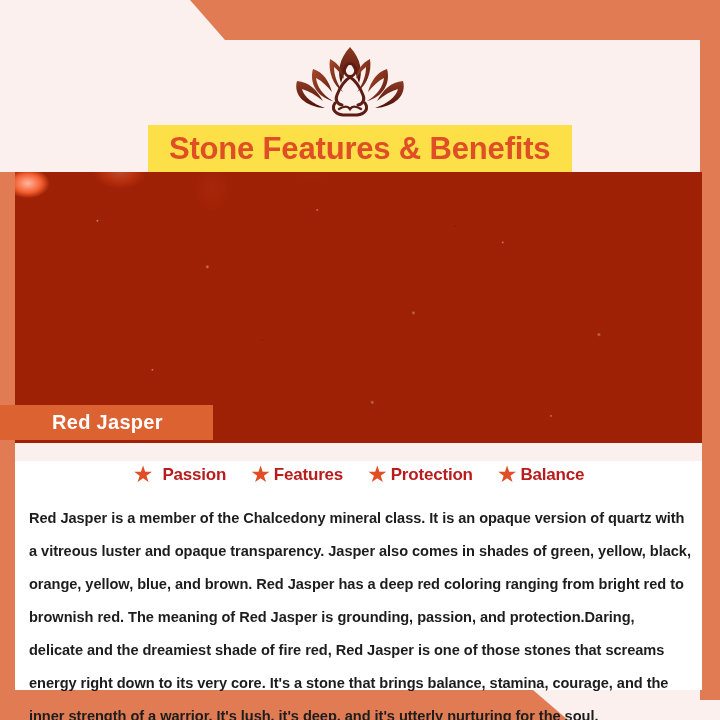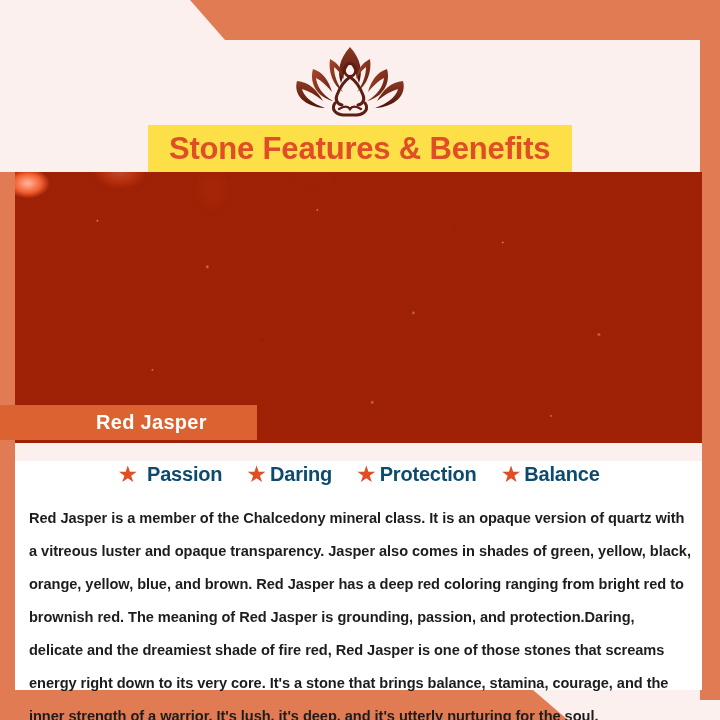--- a/index.html
+++ b/index.html
@@ -185,21 +185,20 @@
 
   
   .name-banner {
     position: absolute;
     left: 0; top: 405px;
     width: 213px; height: 35px;
     background: #dd6232;
     display: flex;
     align-items: center;
     z-index: 7;
-    padding-left: 44px;
   }
   .name-banner .label {
     margin-left: 52px;
     color: #ffffff;
     font-size: 20px;
     font-weight: bold;
     letter-spacing: 0.3px;
     white-space: nowrap;
   }
 
@@ -234,22 +233,22 @@
   }
   .kw .star {
     color: #e04e26;
     font-size: 23px;
     line-height: 1;
     margin-right: 3px;
   }
   .kw .kw-text {
     font-family: "Liberation Sans Narrow", "Liberation Sans", sans-serif;
     font-weight: bold;
-    font-size: 20px;
-    color: #0c4a6e;
+    font-size: 17px;
+    color: #b91c1c;
     letter-spacing: -0.2px;
   }
   .kw.first .star { margin-right: 9px; }
 
   .paragraph {
     position: absolute;
     left: 14px; top: 59px;
     width: 662px;
     font-size: 14.6px;
     line-height: 33px;
@@ -323,21 +322,21 @@
   <div class="content">
     <div class="tint-strip"></div>
 
     <div class="keywords">
       <div class="kw first">
         <span class="star">★</span>
         <span class="kw-text">Passion</span>
       </div>
       <div class="kw">
         <span class="star">★</span>
-        <span class="kw-text">Daring</span>
+        <span class="kw-text">Features</span>
       </div>
       <div class="kw">
         <span class="star">★</span>
         <span class="kw-text">Protection</span>
       </div>
       <div class="kw">
         <span class="star">★</span>
         <span class="kw-text">Balance</span>
       </div>
     </div>

